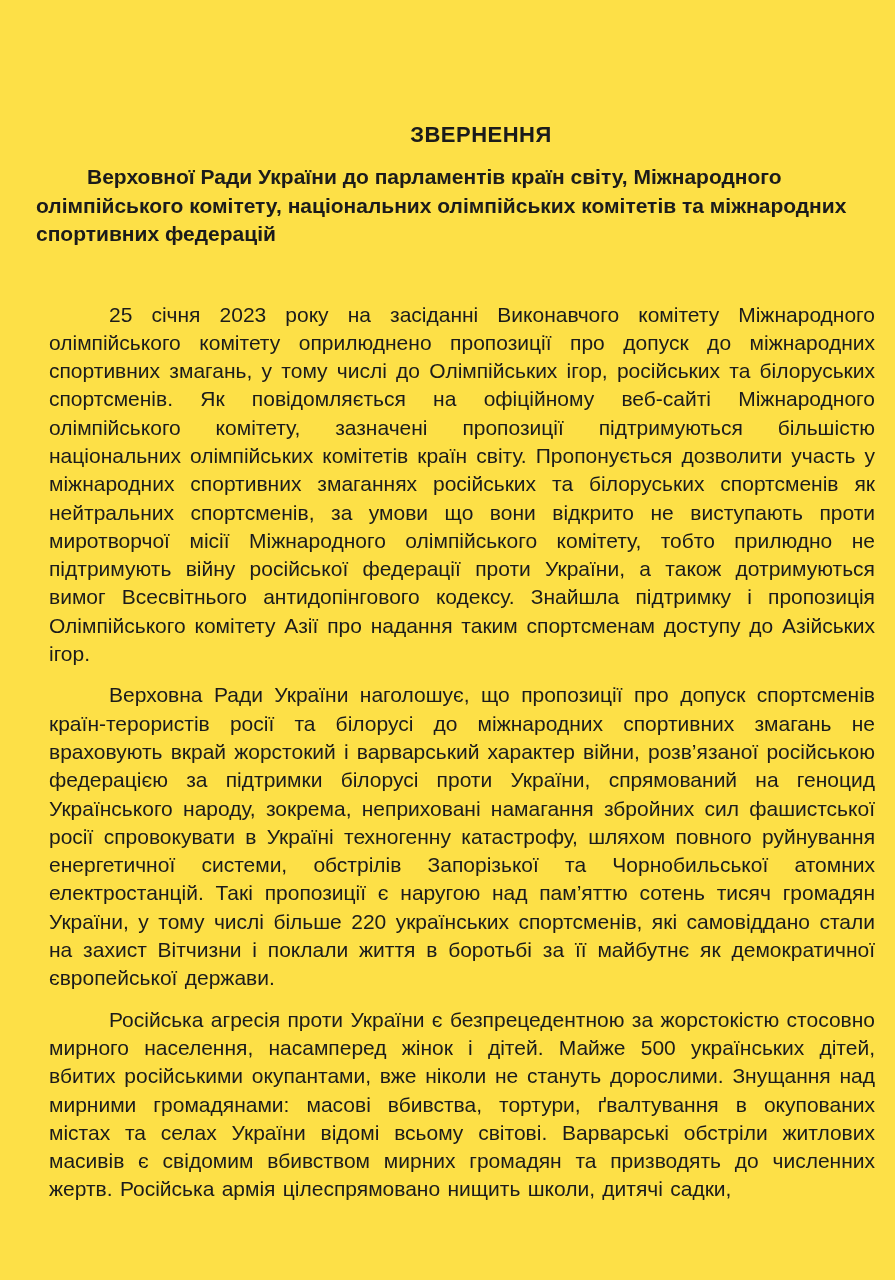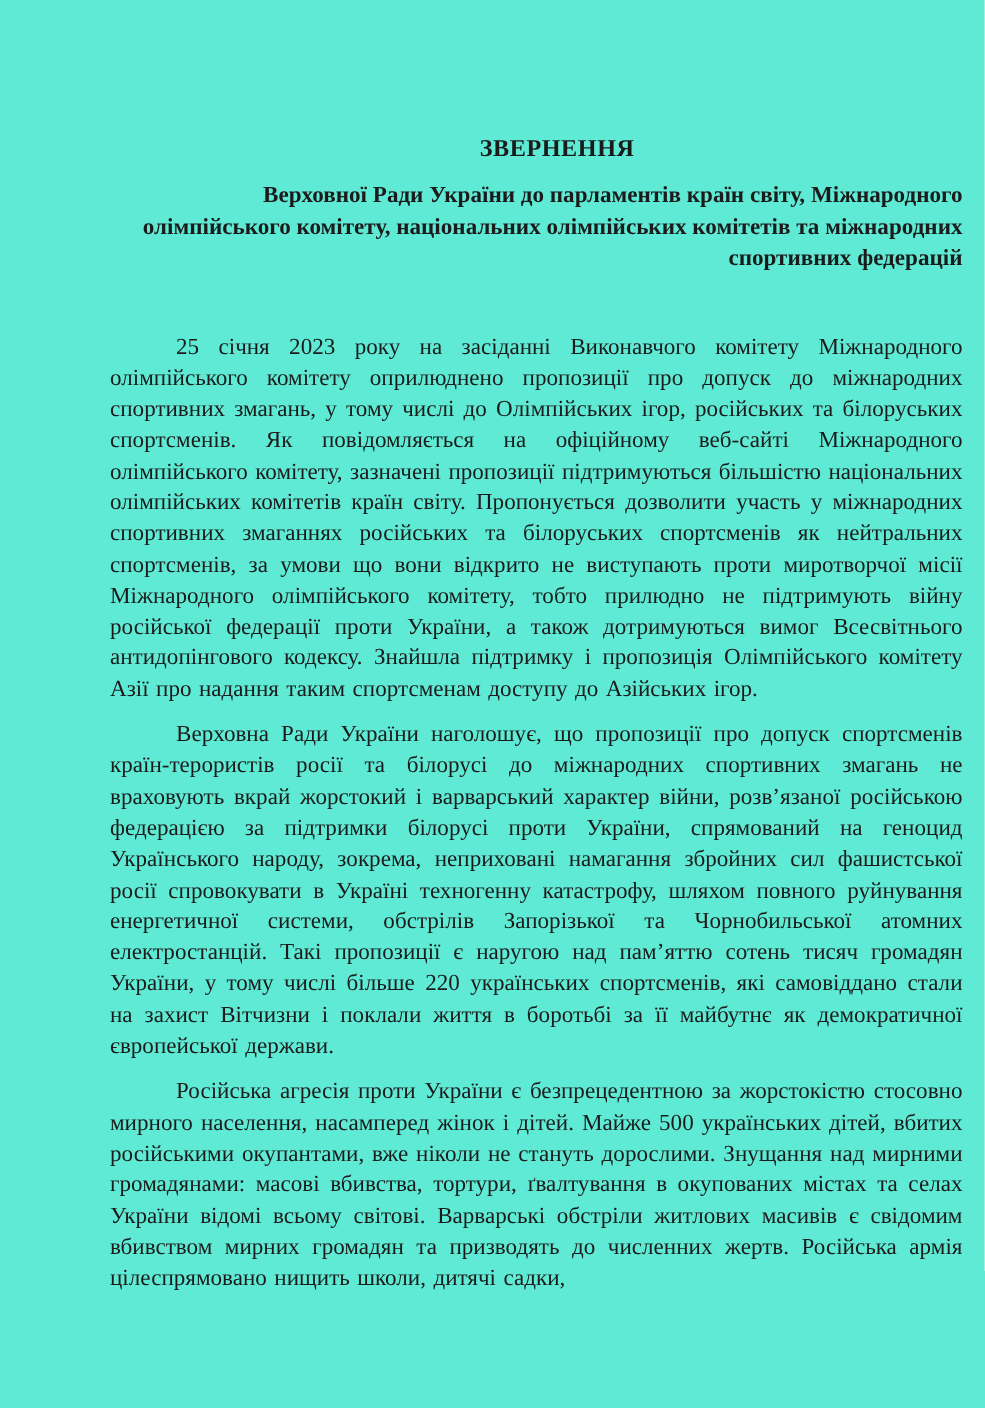--- a/index.html
+++ b/index.html
@@ -9,40 +9,40 @@
   }
   body {
     width: 895px;
     height: 1280px;
     overflow: hidden;
   }
   .page {
     box-sizing: border-box;
     width: 895px;
     height: 1280px;
-    background: #5eead4;
-    padding: 121px 20px 0 87px;
-    font-family: Liberation Serif, serif;
+    background: #fde047;
+    padding: 121px 20px 0 36px;
+    font-family: Liberation Sans, sans-serif;
     color: #1b1b1b;
   }
   .doc-title {
     font-size: 22px;
     font-weight: bold;
     line-height: 28px;
     text-align: center;
     
     padding-left: 51px;
     letter-spacing: 0.5px;
     margin: 0 0 14px 0;
   }
   .doc-subtitle {
     font-size: 21px;
     font-weight: bold;
     line-height: 28.5px;
-    text-align: right;
+    text-align: left;
     text-indent: 51px; 
     margin: 0 0 52px 0;
   }
   .doc-paragraph {
     font-size: 21px;
     line-height: 28.3px;
     text-align: justify;
     text-justify: inter-word;
     text-indent: 60px;
     word-spacing: 1.5px;

